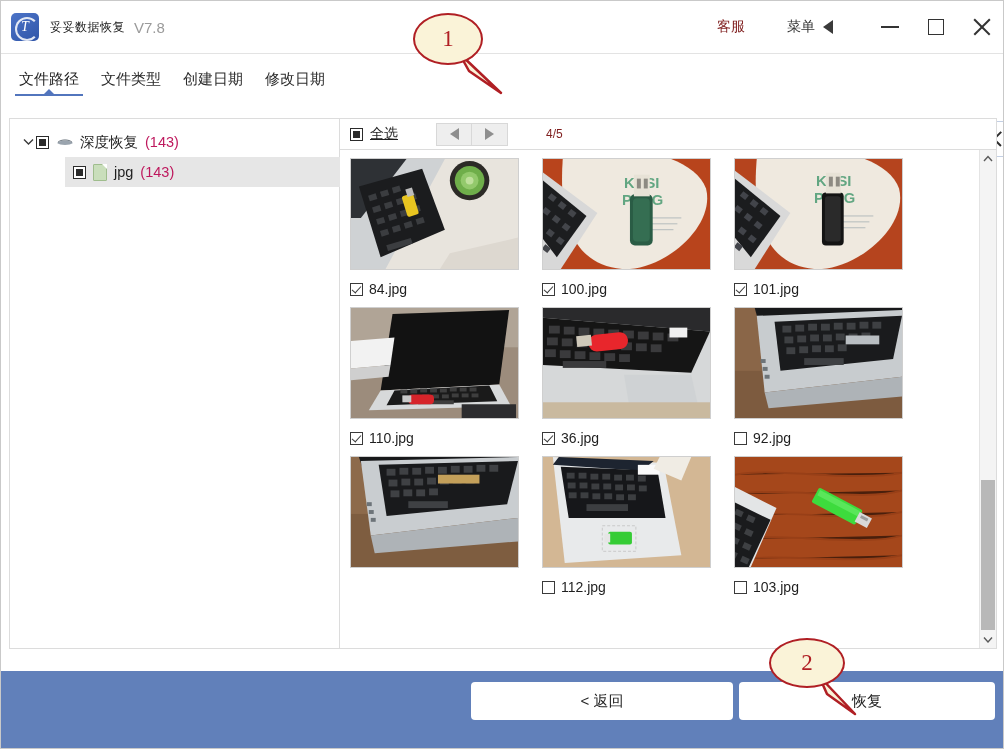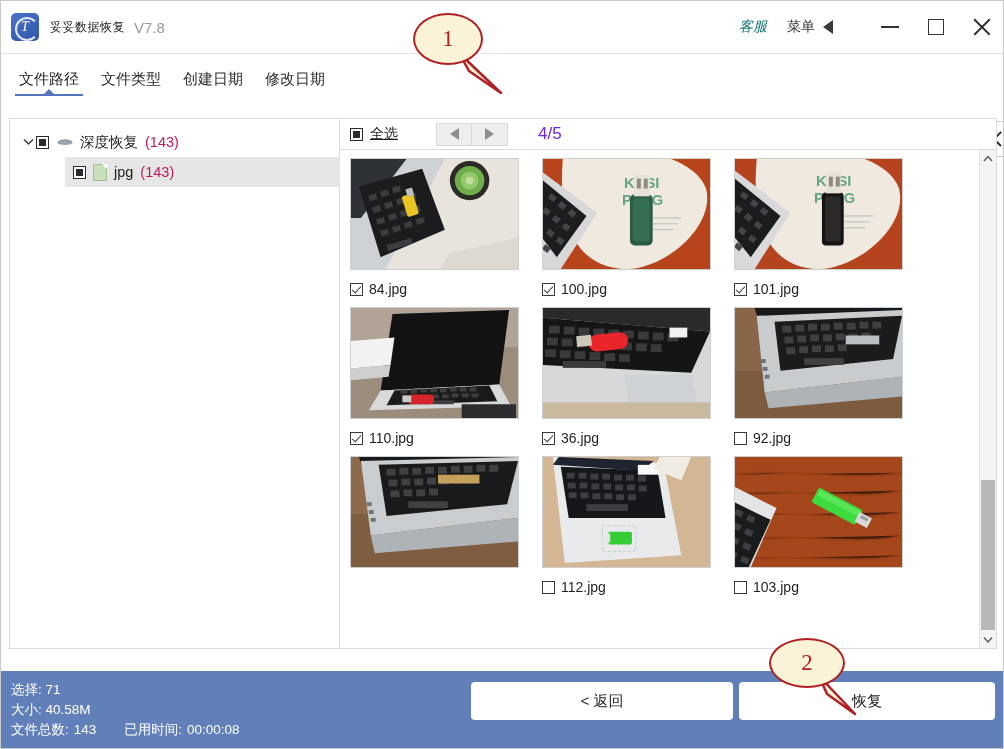--- a/index.html
+++ b/index.html
@@ -46,23 +46,22 @@
   }
   .app-title {
     margin-left: 11px; font-size: 12px; color: #222; letter-spacing: .5px;
   }
   .app-version {
     margin-left: 9px; font-size: 15px; color: #9a9a9a;
     font-family: "Liberation Sans", sans-serif;
   }
   .tb-spacer { flex: 1; }
   .tb-link {
-    font-size: 14px; color: #0f766e; padding: 4px 6px; margin-right: 14px;
+    font-size: 14px; color: #7f1d1d; padding: 4px 6px; margin-right: 36px;
     white-space: nowrap;
-    font-style: italic;
   }
   .tb-menu-wrap { display:flex; align-items:center; margin-right: 34px; }
   .tri-left {
     width: 0; height: 0; margin-left: 8px;
     border-top: 7px solid transparent;
     border-bottom: 7px solid transparent;
     border-right: 10px solid #3a3a3a;
   }
   .win-btn {
     width: 46px; height: 52px; display: flex;
@@ -214,21 +213,21 @@
   }
   .selectall .lbl { text-decoration: underline; }
   .navbtns { display:flex; margin-left: 22px; }
   .navbtn {
     width: 36px; height: 23px; background: #eeeeee; border: 1px solid #d8d8d8;
     display:flex; align-items:center; justify-content:center;
   }
   .navbtn + .navbtn { border-left: none; }
   .arr-l { width:0;height:0;border-top:6px solid transparent;border-bottom:6px solid transparent;border-right:9px solid #8e8e8e; }
   .arr-r { width:0;height:0;border-top:6px solid transparent;border-bottom:6px solid transparent;border-left:9px solid #8e8e8e; }
-  .pageind { margin-left: 14px; font-size: 17px; color: #6d28d9; }
+  .pageind { margin-left: 22px; font-size: 12px; color: #7f1d1d; }
 
   .thumbs-area {
     flex: 1; position: relative; overflow: hidden; background: #fff;
   }
   .thumbs-scroll {
     position: absolute; left: 0; top: 0; right: 17px; bottom: 0;
     padding: 8px 0 0 10px;
   }
   .trow { display: flex; gap: 23px; margin-bottom: 8px; }
   .tcell { width: 169px; }
@@ -815,37 +814,20 @@
             <svg width="10" height="7" viewBox="0 0 10 7">
                 <path d="M1 1.5 L5 6 L9 1.5" fill="none" stroke="#5a5a5a" stroke-width="1.4"></path>
               </svg>
           </div>
         </div>
       </div>
     </div>
   </div>
 
   <div class="bottombar">
-    <div class="statusinfo">
-      <div>
-        <span>选择:</span>
-        <span>71</span>
-      </div>
-      <div>
-        <span>大小:</span>
-        <span>40.58M</span>
-      </div>
-      <div class="row2">
-        <span>文件总数:</span>
-        <span style="margin-left:5px;">143</span>
-        <span class="gap"></span>
-        <span>已用时间:</span>
-        <span style="margin-left:5px;">00:00:08</span>
-      </div>
-    </div>
     <div class="btm-btn btn-back">&lt; 返回</div>
     <div class="btm-btn btn-recover">恢复</div>
   </div>
 
   <div class="callout" id="callout1">
     <svg class="tail" width="80" height="70" style="left:42px; top:36px;">
       <path d="M4 4 L46 44 L14 22 Z" fill="#faf3d8" stroke="#b01f24" stroke-width="2.5" stroke-linejoin="round"></path>
     </svg>
     <div class="bubble">
       <span>1</span>

